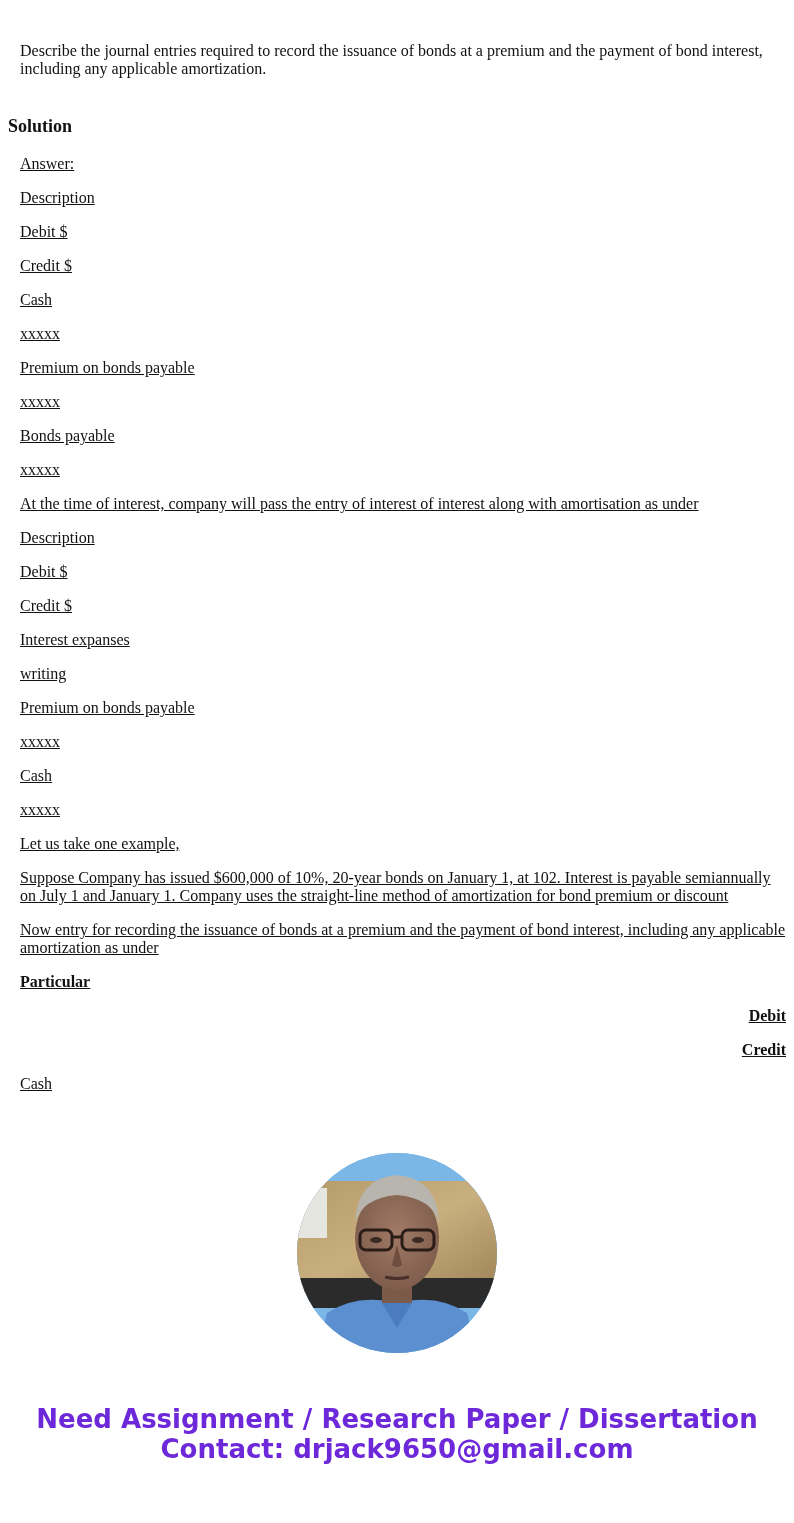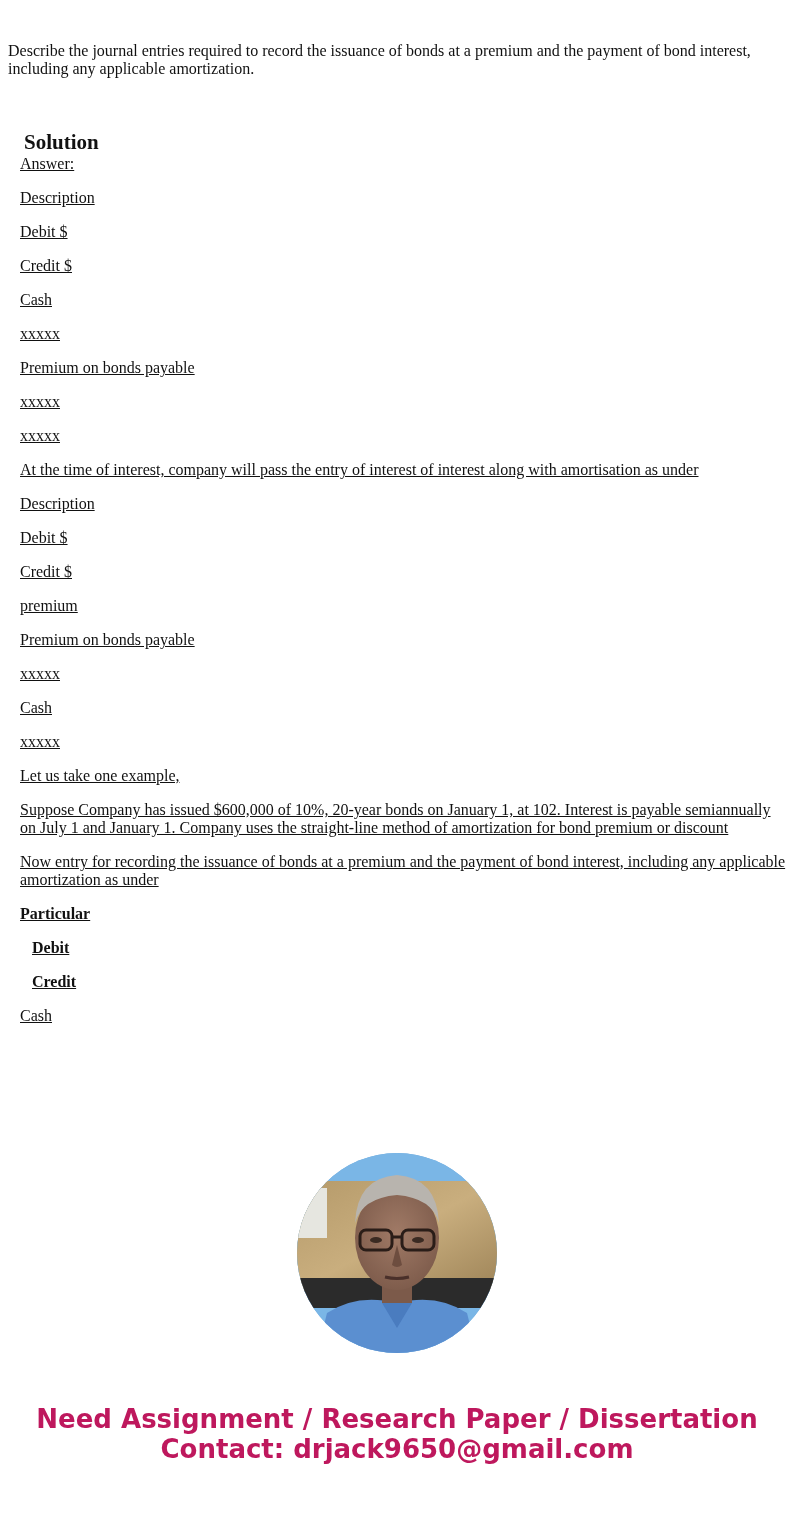--- a/index.html
+++ b/index.html
@@ -12,47 +12,47 @@
       min-height: 1523px;
       font-family: "Liberation Serif", serif;
       font-size: 16px;
       color: #111111;
       position: relative;
     }
     .question {
       margin: 0;
       position: absolute;
       top: 42px;
-      left: 8px;
+      left: 20px;
       right: 8px;
       line-height: 18px;
     }
     .solution-heading {
       position: absolute;
       top: 115px;
       left: 8px;
-      margin: 16px;
-      font-size: 21px;
+      margin: 0;
+      font-size: 18px;
       font-weight: bold;
       line-height: 22px;
     }
     .answer-body {
       position: absolute;
       top: 155px;
       left: 8px;
       right: 8px;
     }
     .p {
       margin: 0 0 16px 12px;
       line-height: 18px;
       min-height: 18px;
       text-decoration: underline;
     }
     .p.bold { font-weight: bold; }
-    .p.indent { padding-left: 12px; }
+    .p.indent { padding-left: 12px; text-align: right; }
     .avatar-wrap {
       position: absolute;
       top: 1153px;
       left: 297px;
       width: 200px;
       height: 200px;
       border-radius: 50%;
       overflow: hidden;
       background: #6fa8dc;
     }
@@ -60,46 +60,48 @@
     .promo {
       position: absolute;
       top: 1404px;
       left: 0;
       width: 794px;
       text-align: center;
       font-family: "DejaVu Sans", sans-serif;
       font-weight: bold;
       font-size: 26px;
       line-height: 30px;
-      color: #be185d;
+      color: #6d28d9;
     }
     .promo div { margin: 0; }
   </style>
 </head>
 <body>
 
 <p class="question">Describe the journal entries required to record the issuance of bonds at a premium and the payment of bond interest, including any applicable amortization.</p>
 
 <h3 class="solution-heading">Solution</h3>
 
 <div class="answer-body">
   <p class="p">Answer:</p>
   <p class="p">Description</p>
   <p class="p">Debit $</p>
   <p class="p">Credit $</p>
   <p class="p">Cash</p>
   <p class="p">xxxxx</p>
   <p class="p">Premium on bonds payable</p>
   <p class="p">xxxxx</p>
+  <p class="p">Bonds payable</p>
   <p class="p">xxxxx</p>
   <p class="p">At the time of interest, company will pass the entry of interest of interest along with amortisation as under</p>
   <p class="p">Description</p>
   <p class="p">Debit $</p>
   <p class="p">Credit $</p>
-  <p class="p">premium</p>
+  <p class="p">Interest expanses</p>
+  <p class="p">writing</p>
   <p class="p">Premium on bonds payable</p>
   <p class="p">xxxxx</p>
   <p class="p">Cash</p>
   <p class="p">xxxxx</p>
   <p class="p">Let us take one example,</p>
   <p class="p">Suppose Company has issued $600,000 of 10%, 20-year bonds on January 1, at 102. Interest is payable semiannually on July 1 and January 1. Company uses the straight-line method of amortization for bond premium or discount</p>
   <p class="p">Now entry for recording the issuance of bonds at a premium and the payment of bond interest, including any applicable amortization as under</p>
   <p class="p bold">Particular</p>
   <p class="p bold indent">Debit</p>
   <p class="p bold indent">Credit</p>

